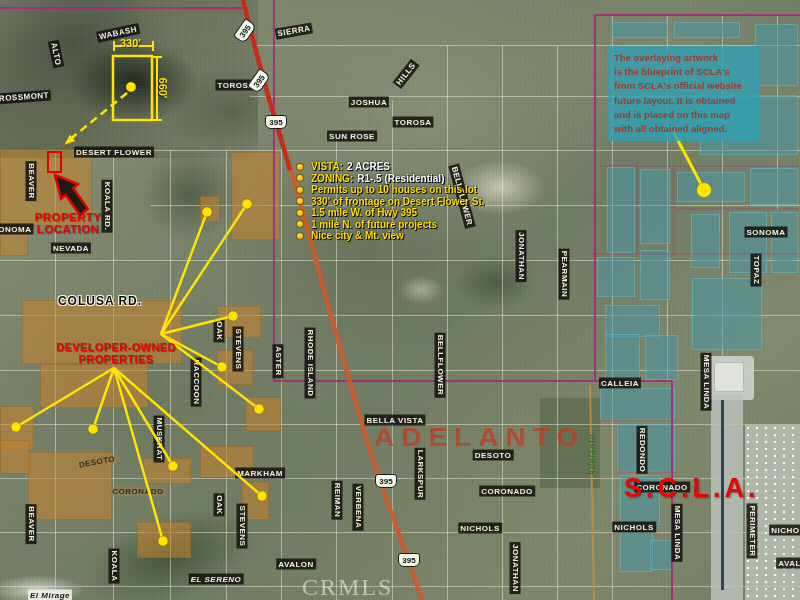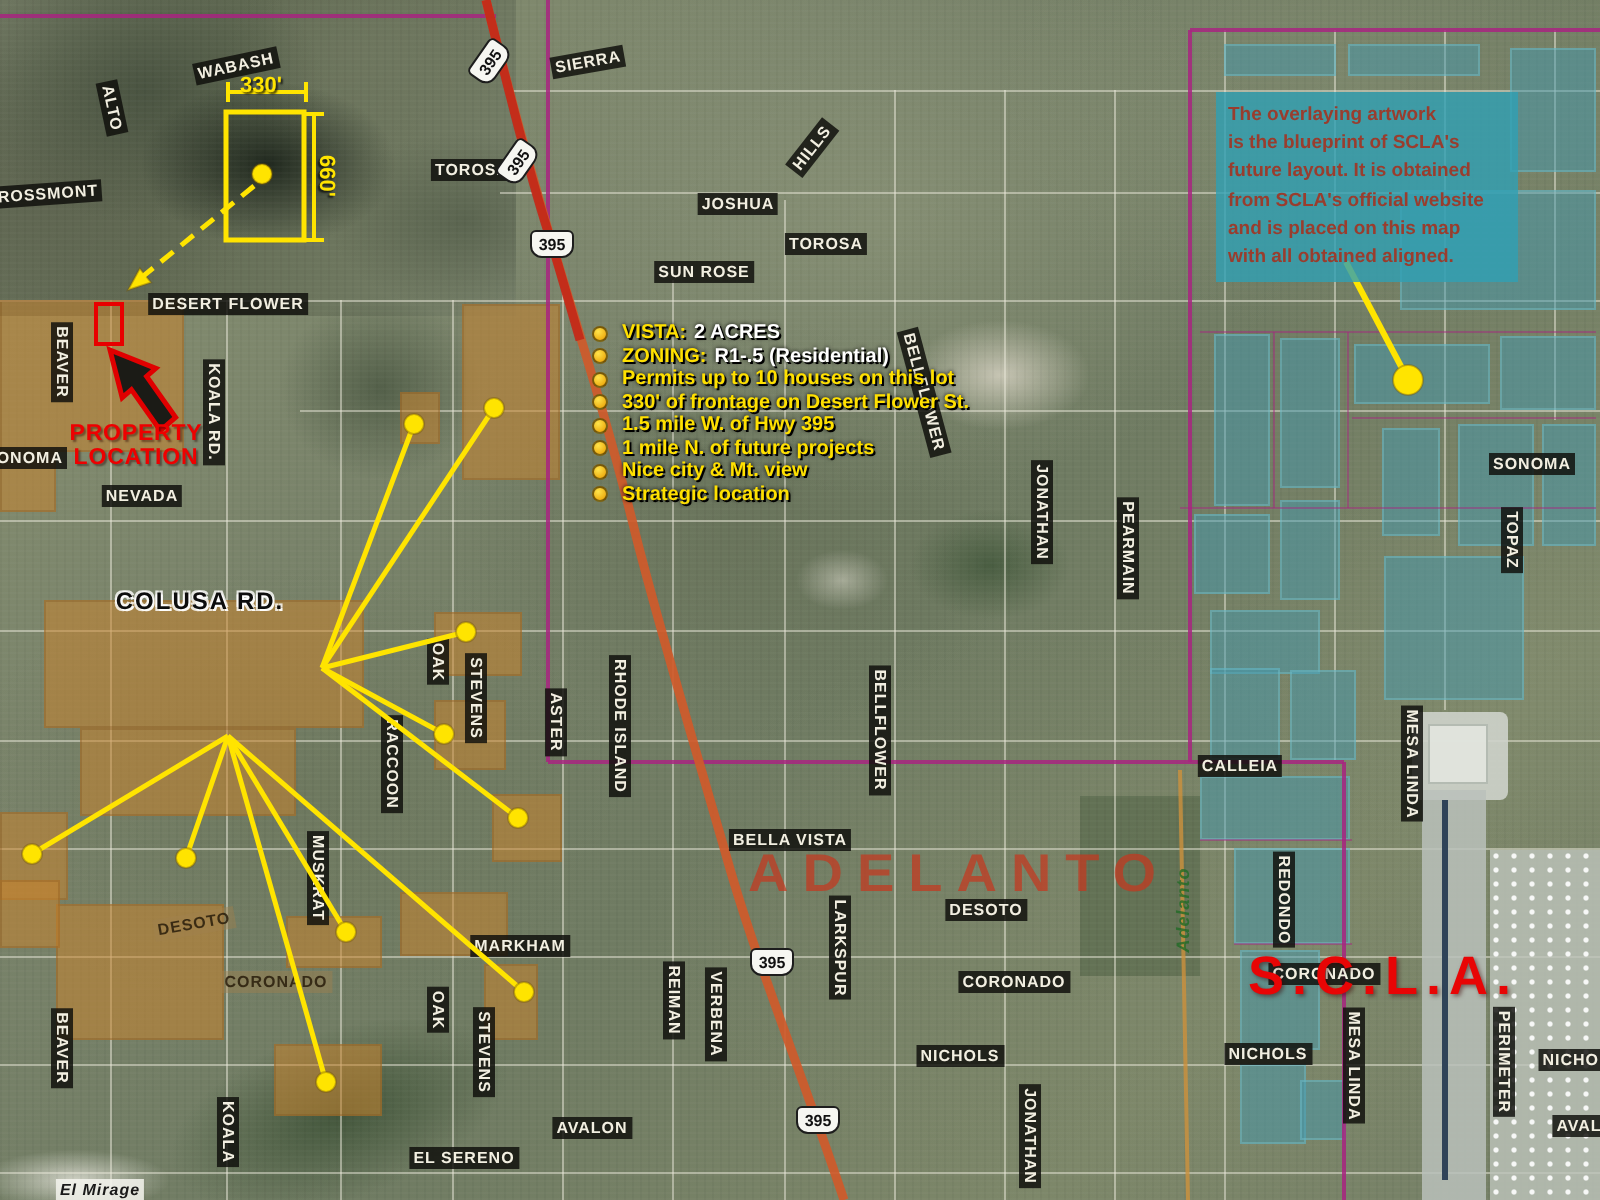--- a/index.html
+++ b/index.html
@@ -234,21 +234,21 @@
       <div class="st st-d" style="left: 706px; top: 382px; transform: translate(-50%, -50%) rotate(90deg);">MESA LINDA</div>
       <div class="st st-d" style="left: 395px; top: 420px; transform: translate(-50%, -50%) rotate(0deg);">BELLA VISTA</div>
       <div class="st st-d" style="left: 493px; top: 455px; transform: translate(-50%, -50%) rotate(0deg);">DESOTO</div>
       <div class="st st-d" style="left: 420px; top: 474px; transform: translate(-50%, -50%) rotate(90deg);">LARKSPUR</div>
       <div class="st st-d" style="left: 507px; top: 491px; transform: translate(-50%, -50%) rotate(0deg);">CORONADO</div>
       <div class="st st-d" style="left: 480px; top: 528px; transform: translate(-50%, -50%) rotate(0deg);">NICHOLS</div>
       <div class="st st-d" style="left: 337px; top: 500px; transform: translate(-50%, -50%) rotate(90deg);">REIMAN</div>
       <div class="st st-d" style="left: 358px; top: 507px; transform: translate(-50%, -50%) rotate(90deg);">VERBENA</div>
       <div class="st st-d" style="left: 296px; top: 564px; transform: translate(-50%, -50%) rotate(0deg);">AVALON</div>
       <div class="st st-d" style="left: 515px; top: 568px; transform: translate(-50%, -50%) rotate(90deg);">JONATHAN</div>
-      <div class="st st-d" style="left: 232px; top: 579px; transform: translate(-50%, -50%) rotate(0deg);">EL SERENO</div>
+      <div class="st st-d" style="left: 216px; top: 579px; transform: translate(-50%, -50%) rotate(0deg); font-style: italic;">EL SERENO</div>
       <div class="st st-d" style="left: 260px; top: 473px; transform: translate(-50%, -50%) rotate(0deg);">MARKHAM</div>
       <div class="st st-d" style="left: 219px; top: 505px; transform: translate(-50%, -50%) rotate(90deg);">OAK</div>
       <div class="st st-d" style="left: 242px; top: 526px; transform: translate(-50%, -50%) rotate(90deg);">STEVENS</div>
       <div class="st st-d" style="left: 114px; top: 566px; transform: translate(-50%, -50%) rotate(90deg);">KOALA</div>
       <div class="st st-d" style="left: 31px; top: 524px; transform: translate(-50%, -50%) rotate(90deg);">BEAVER</div>
       <div class="st st-d" style="left: 642px; top: 450px; transform: translate(-50%, -50%) rotate(90deg);">REDONDO</div>
       <div class="st st-d" style="left: 677px; top: 533px; transform: translate(-50%, -50%) rotate(90deg);">MESA LINDA</div>
       <div class="st st-d" style="left: 634px; top: 527px; transform: translate(-50%, -50%) rotate(0deg);">NICHOLS</div>
       <div class="st st-d" style="left: 752px; top: 531px; transform: translate(-50%, -50%) rotate(90deg);">PERIMETER</div>
       <div class="st st-d" style="left: 791px; top: 530px; transform: translate(-50%, -50%) rotate(0deg);">NICHOLS</div>
@@ -262,20 +262,21 @@
   <div class="labels" id="shield-layer" style="z-index:6;">
       <div class="shield" style="left: 245px; top: 31px; transform: translate(-50%, -50%) rotate(-55deg);">395</div>
       <div class="shield" style="left: 259px; top: 81px; transform: translate(-50%, -50%) rotate(-55deg);">395</div>
       <div class="shield" style="left: 276px; top: 122px; transform: translate(-50%, -50%) rotate(0deg);">395</div>
       <div class="shield" style="left: 386px; top: 481px; transform: translate(-50%, -50%) rotate(0deg);">395</div>
       <div class="shield" style="left: 409px; top: 560px; transform: translate(-50%, -50%) rotate(0deg);">395</div>
     </div>
 
   <div class="adelanto">ADELANTO</div>
   <div class="scla">S.C.L.A.</div>
+  <div class="crmls">CRMLS</div>
 
   <svg class="svg-layer annot-svg" id="annot-svg" viewBox="0 0 800 600">
     <rect class="yrect" x="113" y="56" width="39" height="64"></rect>
     <path class="ydim" d="M114,46 H153 M114,41 V51 M153,41 V51"></path>
     <path class="ydim" d="M157,57 V120 M152,57 H162 M152,120 H162"></path>
     <rect class="rrect" x="48" y="152" width="13" height="20"></rect>
     <polygon class="rarrow" points="55,175 77.9,184.2 73.3,188.2 87.8,208.7 80.2,215.3 65.7,194.8 61.1,198.8"></polygon>
     <polygon class="ydot" points="64,145 75.5,141.2 69.9,134.2"></polygon>
   <line class="yline" x1="161" y1="334" x2="207" y2="212"></line>
       <line class="yline" x1="161" y1="334" x2="247" y2="204"></line>
@@ -303,26 +304,30 @@
       <circle class="ydot" cx="704" cy="190" r="7.5"></circle>
     </svg>
 
   <div class="dim-label" style="left:120px;top:37px;">330'</div>
   <div class="dim-label" style="left:163px;top:88px;transform:translate(-50%,-50%) rotate(90deg);">660'</div>
 
   <div class="red-callout" style="left:20px;top:211px;width:96px;">
     <div>PROPERTY</div>
     <div>LOCATION</div>
   </div>
+  <div class="red-callout" style="left:40px;top:341px;width:152px;font-size:11px;">
+    <div>DEVELOPER-OWNED</div>
+    <div>PROPERTIES</div>
+  </div>
 
   <div class="note-box">
     <div>The overlaying artwork</div>
     <div>is the blueprint of SCLA's</div>
+    <div>from SCLA's official website</div>
     <div>future layout.  It is obtained</div>
-    <div>from SCLA's official website</div>
     <div>and is placed on this map</div>
     <div>with all obtained aligned.</div>
   </div>
 
   <div class="bullets">
     <div class="bullet-row">
         <span class="bdot"></span>
         <span class="btext"><span class="ylabel">VISTA:</span><span class="wvalue">2  ACRES</span></span>
       </div>
     <div class="bullet-row">
@@ -342,19 +347,15 @@
         <span class="btext ylabel">1.5 mile W. of Hwy 395</span>
       </div>
     <div class="bullet-row">
         <span class="bdot"></span>
         <span class="btext ylabel">1 mile N. of future projects</span>
       </div>
     <div class="bullet-row">
         <span class="bdot"></span>
         <span class="btext ylabel">Nice city &amp; Mt. view</span>
       </div>
-    <div class="bullet-row">
-        <span class="bdot"></span>
-        <span class="btext ylabel">Strategic location</span>
-      </div>
   </div>
 
 </div>
 
 </body></html>

